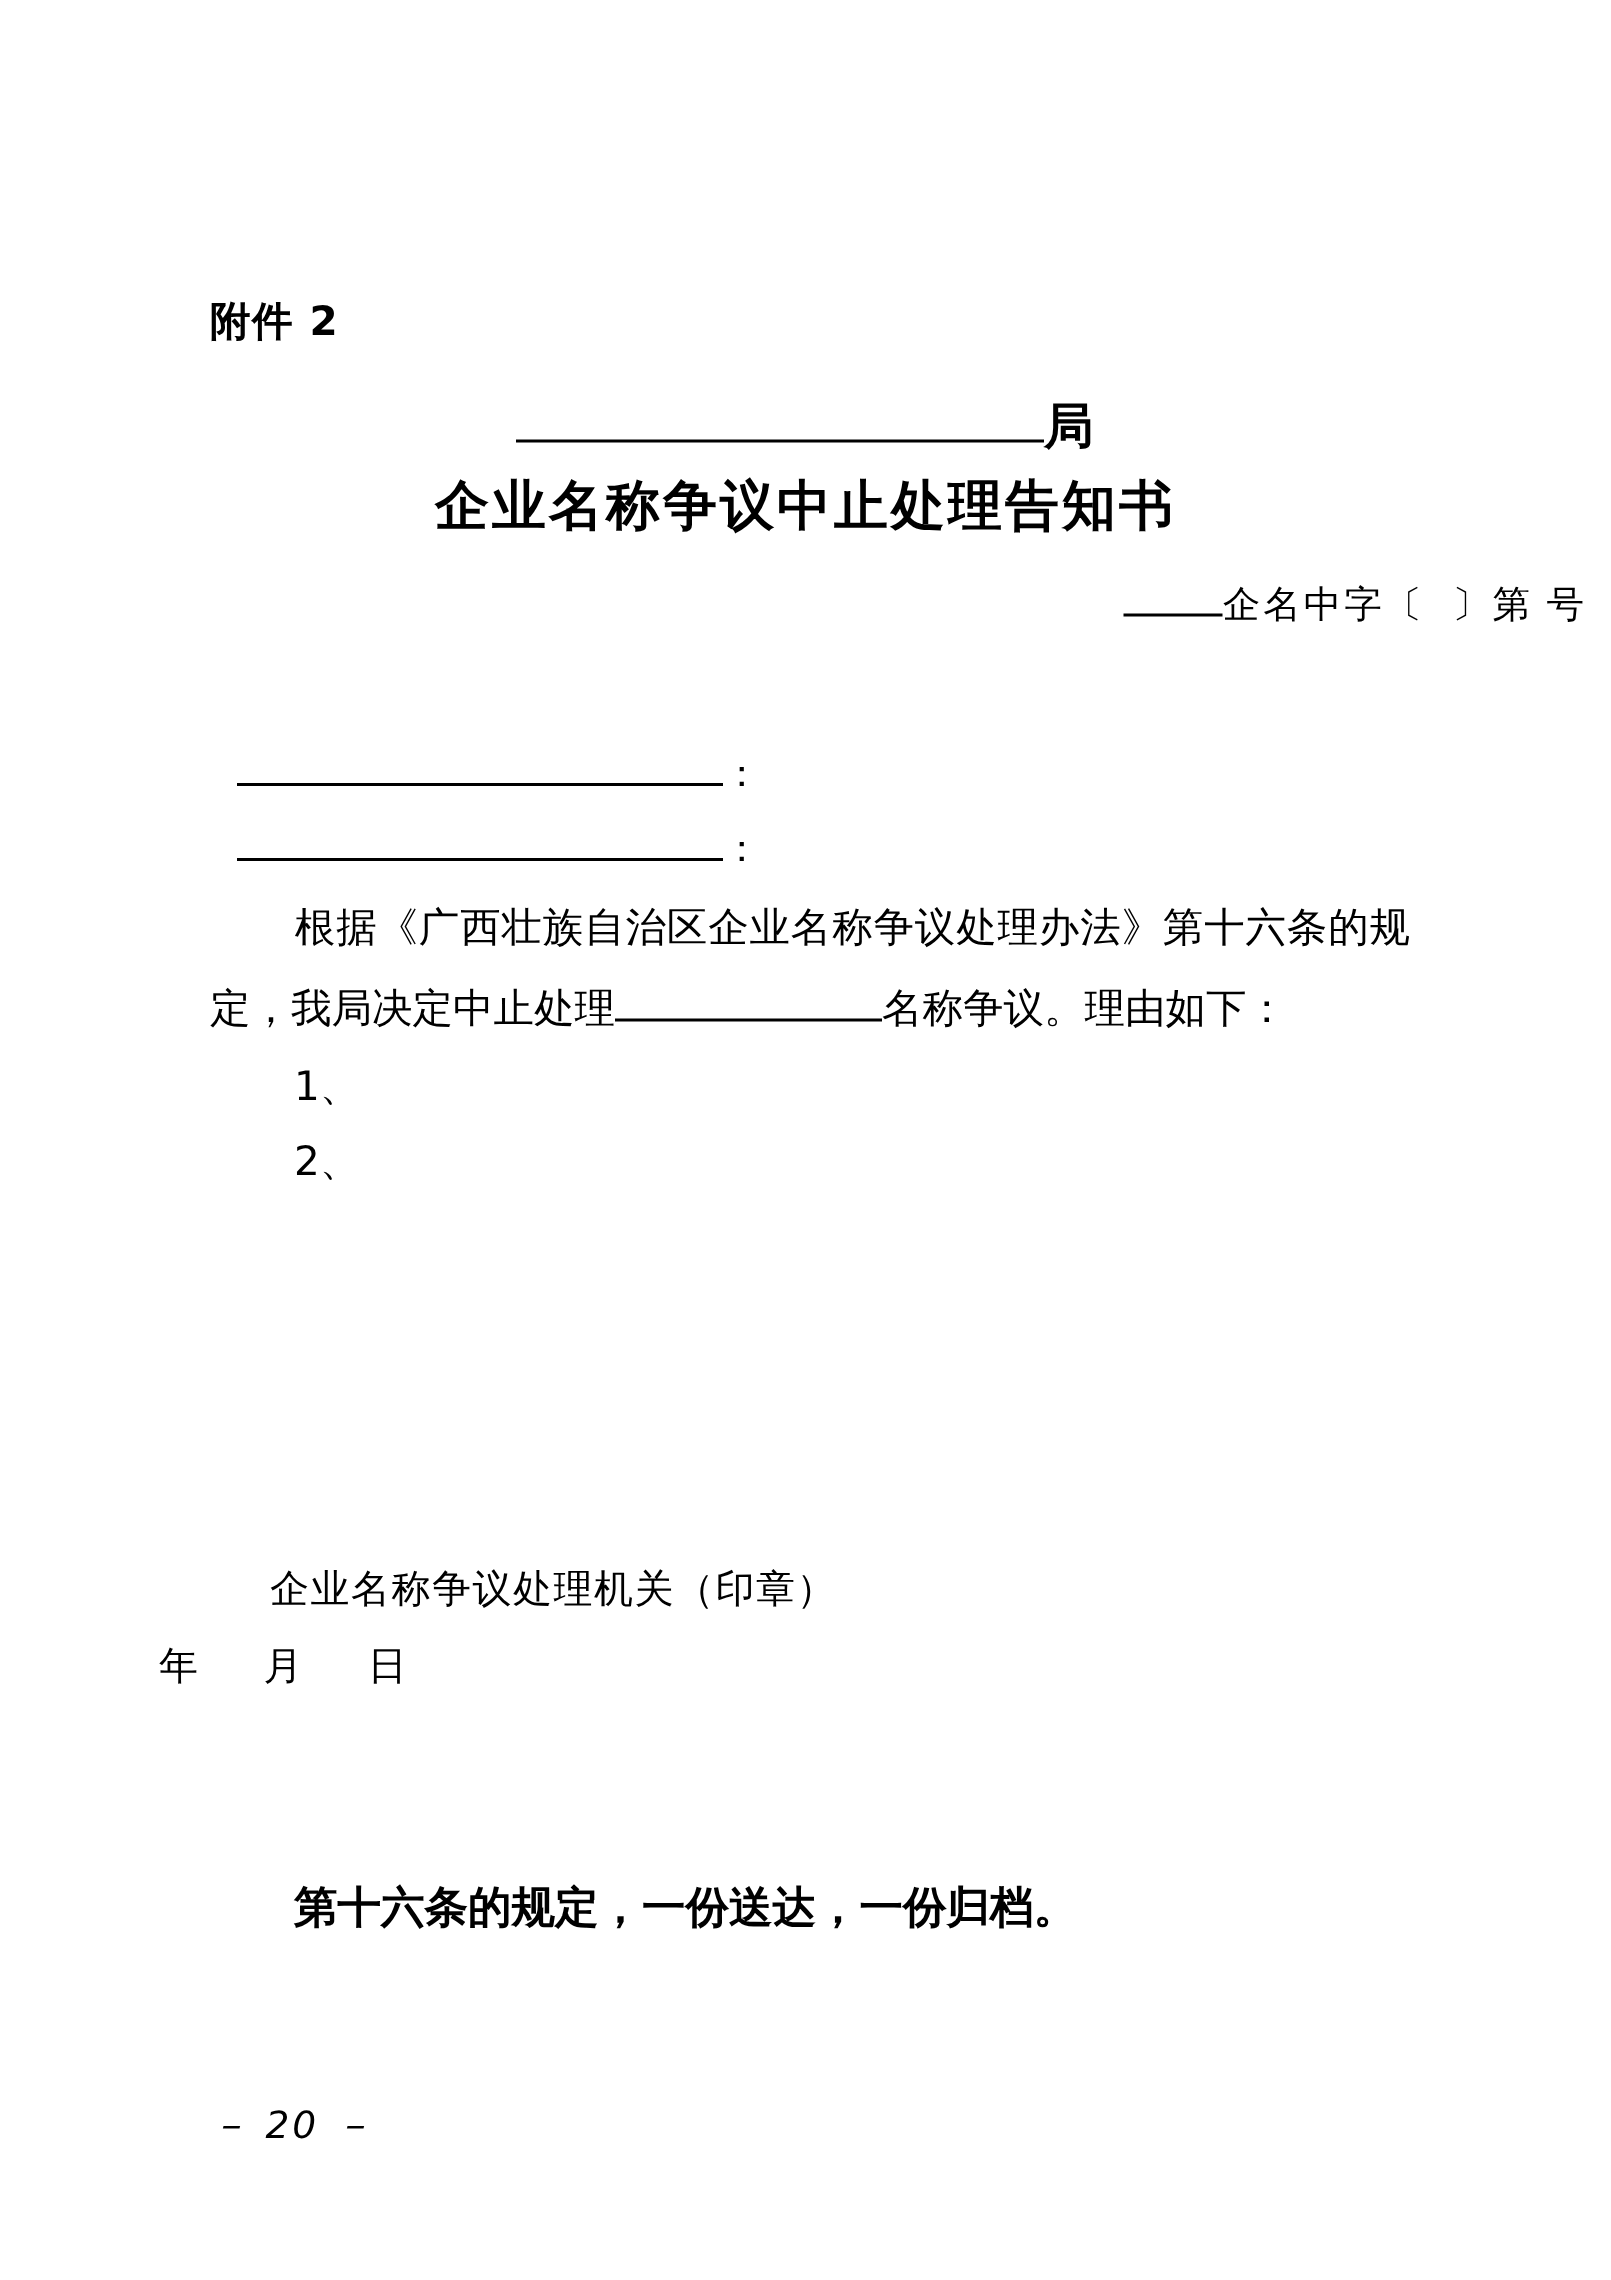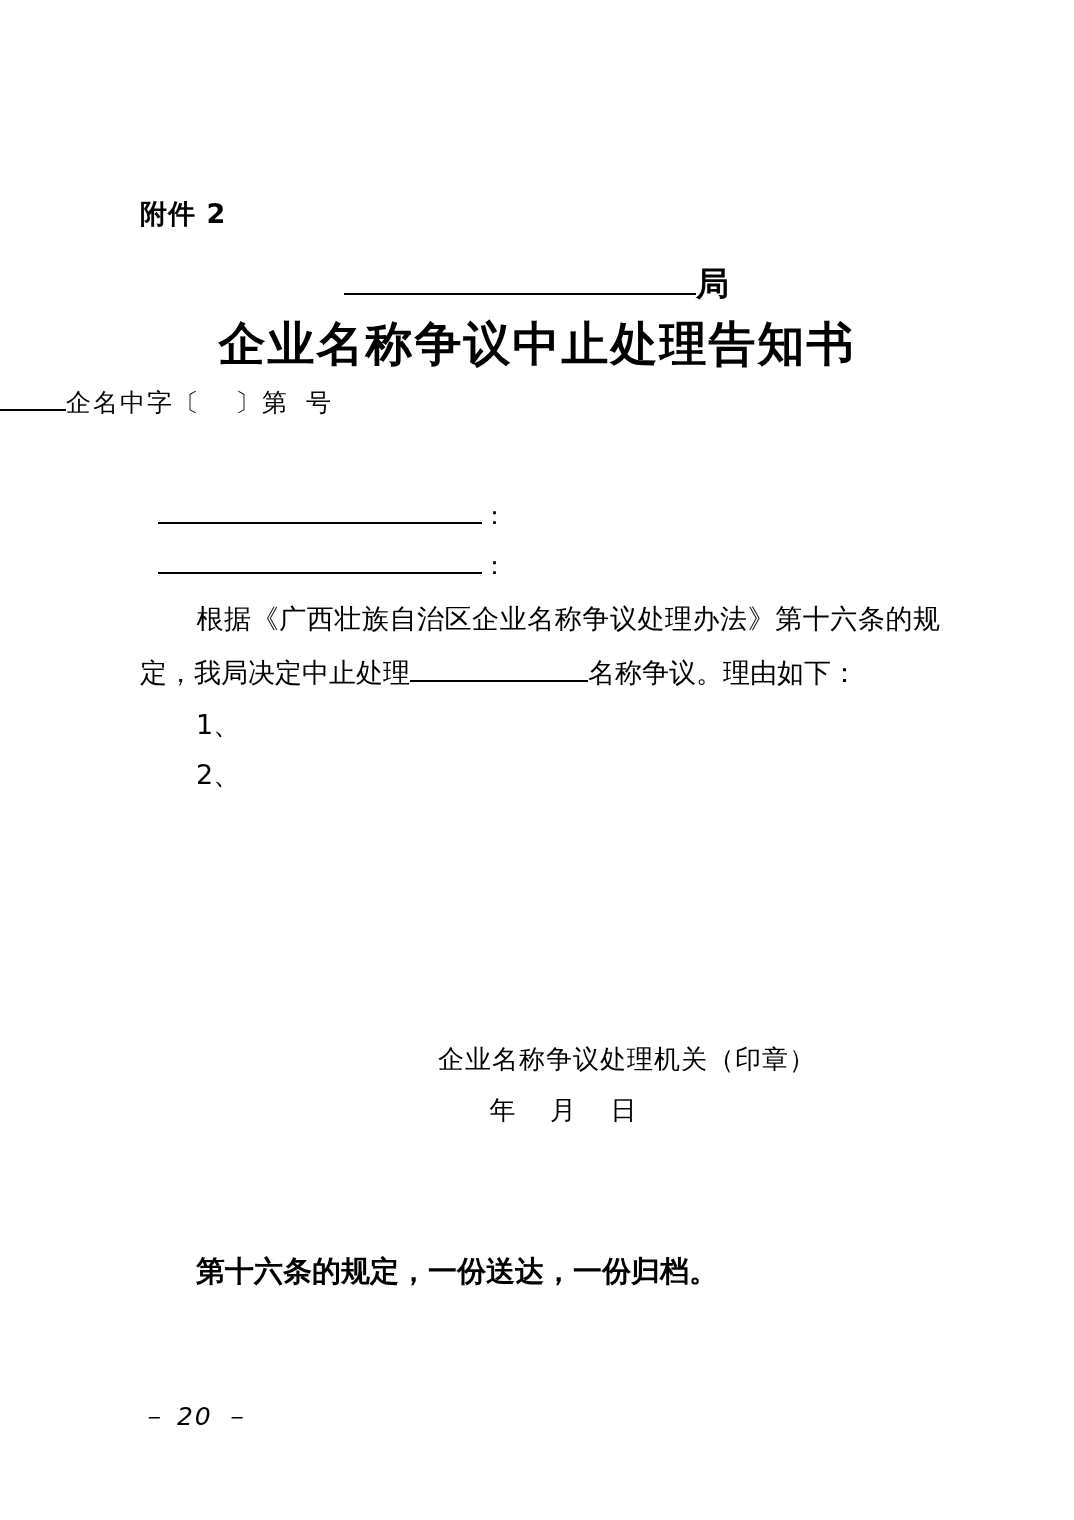--- a/index.html
+++ b/index.html
@@ -44,32 +44,32 @@
   .blank-underline {
     display: inline-block;
     border-bottom: 2px solid #000;
     vertical-align: baseline;
   }
   .u-long { width: 352px; height: 30px; }
   .title-line-2 {
     margin-top: 6px;
     font-family: "DejaVu Serif", serif;
     font-weight: bold;
-    font-size: 47px;
+    font-size: 36px;
     letter-spacing: 2px;
   }
 
   .doc-number {
     position: absolute;
     left: 0;
     top: 386px;
     width: 1058px;
-    text-align: left;
+    text-align: right;
     font-size: 25px;
-    font-family: Liberation Mono, monospace;
+    font-family: Liberation Sans, sans-serif;
     letter-spacing: 2px;
   }
   .u-short { width: 66px; height: 22px; border-bottom: 2px solid #000; display:inline-block; }
 
   .recipient {
     position: absolute;
     left: 158px;
     font-size: 25px;
     font-family: "DejaVu Sans", sans-serif;
   }
@@ -97,30 +97,30 @@
     font-size: 27px;
     line-height: 50px;
     font-family: "DejaVu Sans", sans-serif;
   }
 
   .signature {
     position: absolute;
     left: 0;
     top: 1042px;
     width: 1074px;
-    text-align: center;
     font-size: 26px;
-    font-family: Liberation Serif, serif;
+    font-family: Liberation Mono, monospace;
     letter-spacing: 1px;
   }
   .signature .org { padding-left: 180px; }
   .signature .date {
     margin-top: 16px;
     padding-left: 66px;
     letter-spacing: 14px;
+    margin-left: 40px;
   }
 
   .footer-note {
     position: absolute;
     left: 196px;
     top: 1252px;
     font-size: 29px;
     font-weight: bold;
     font-family: "DejaVu Sans", sans-serif;
   }

